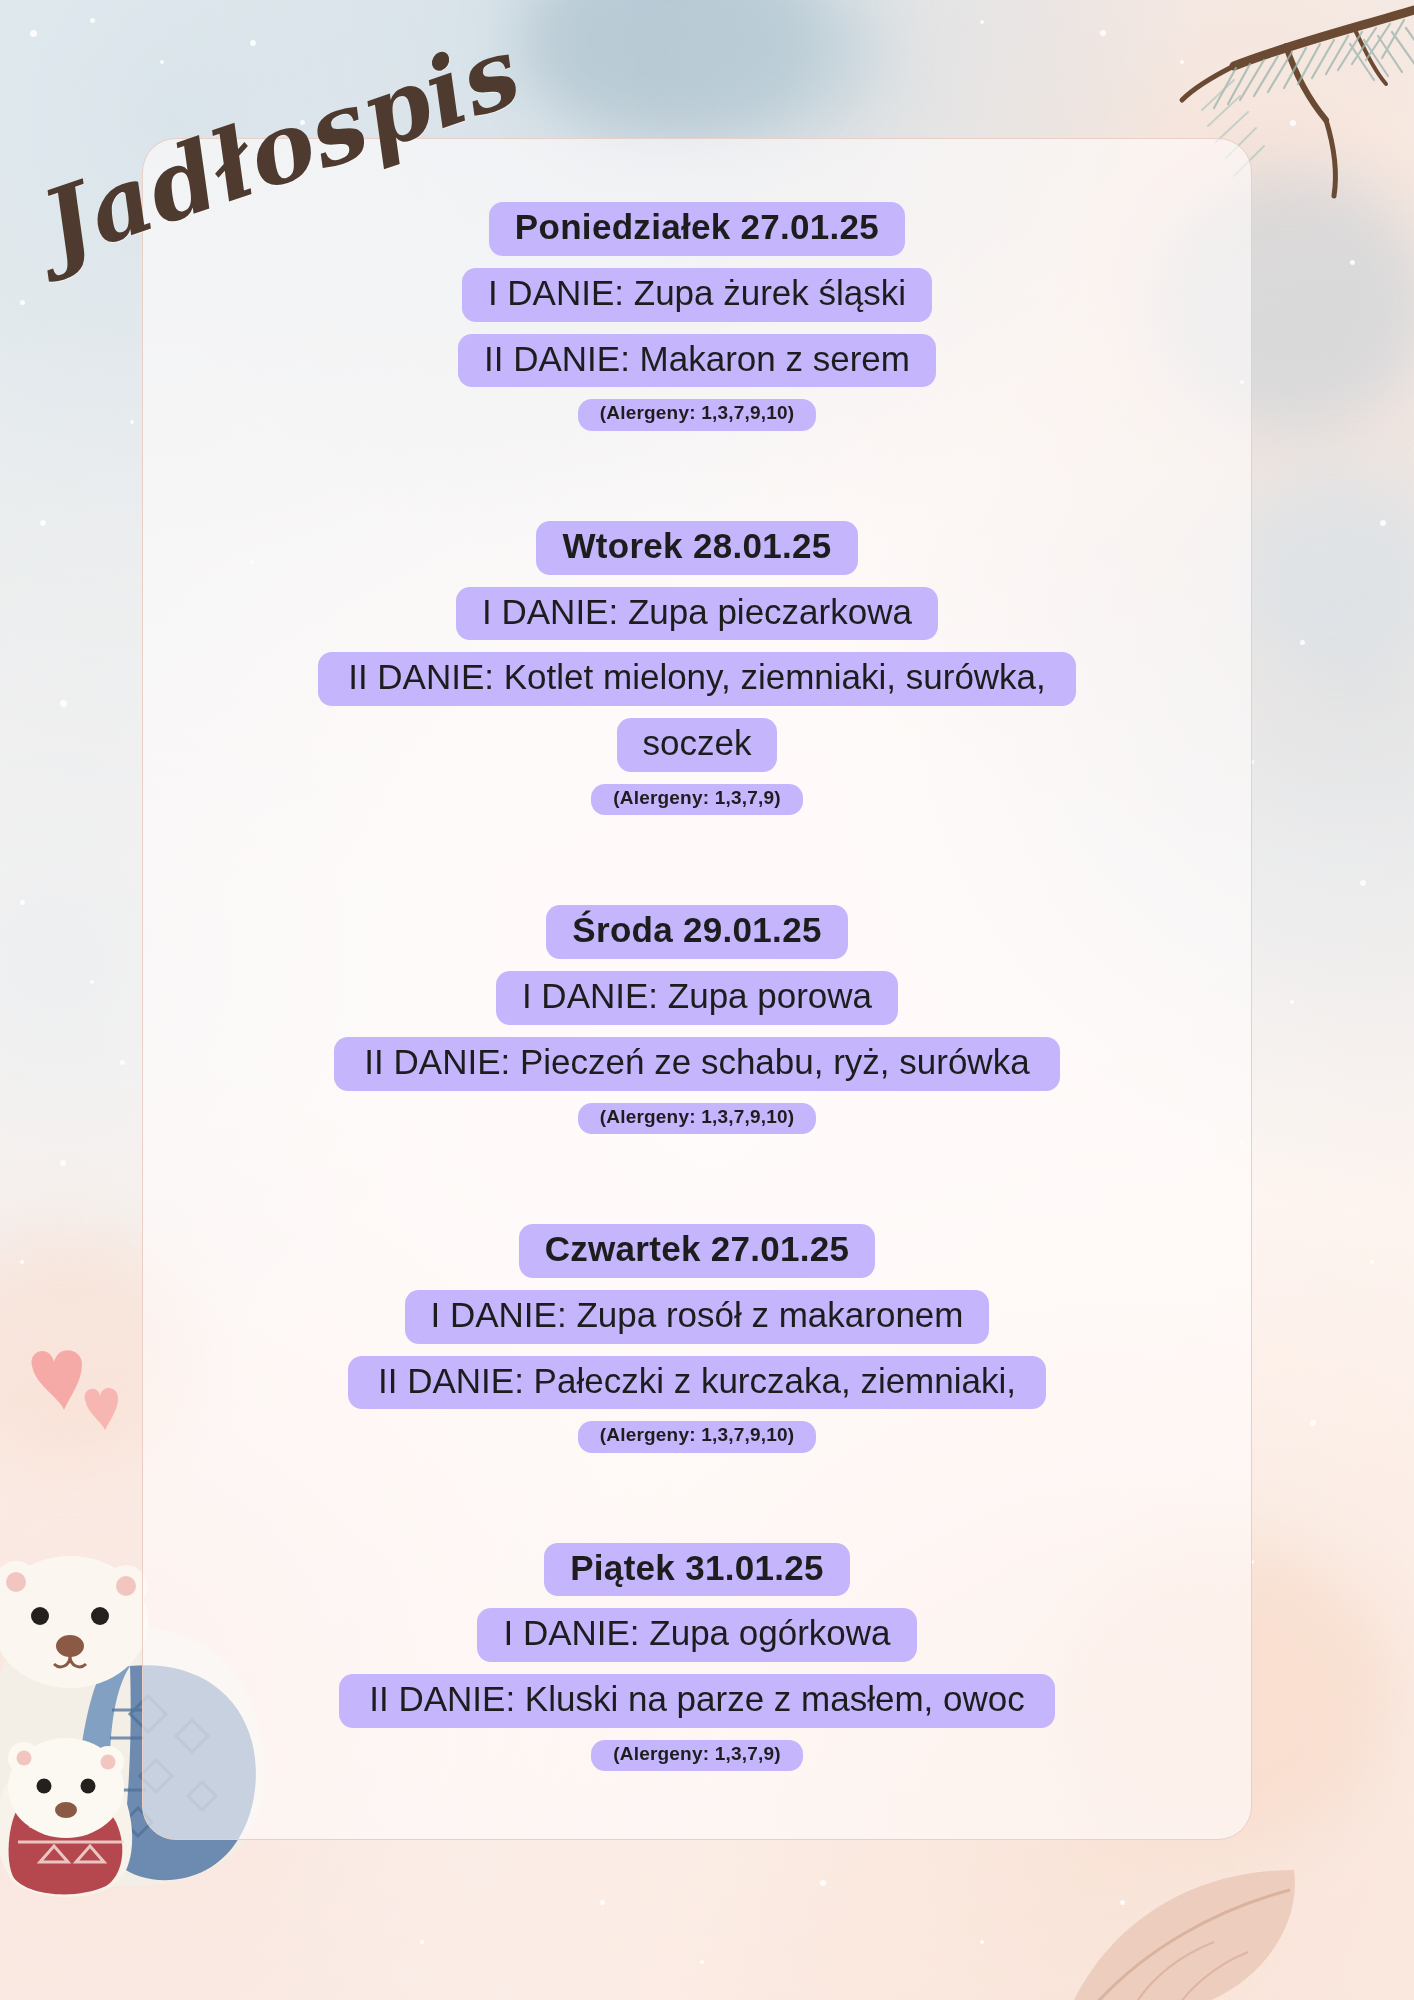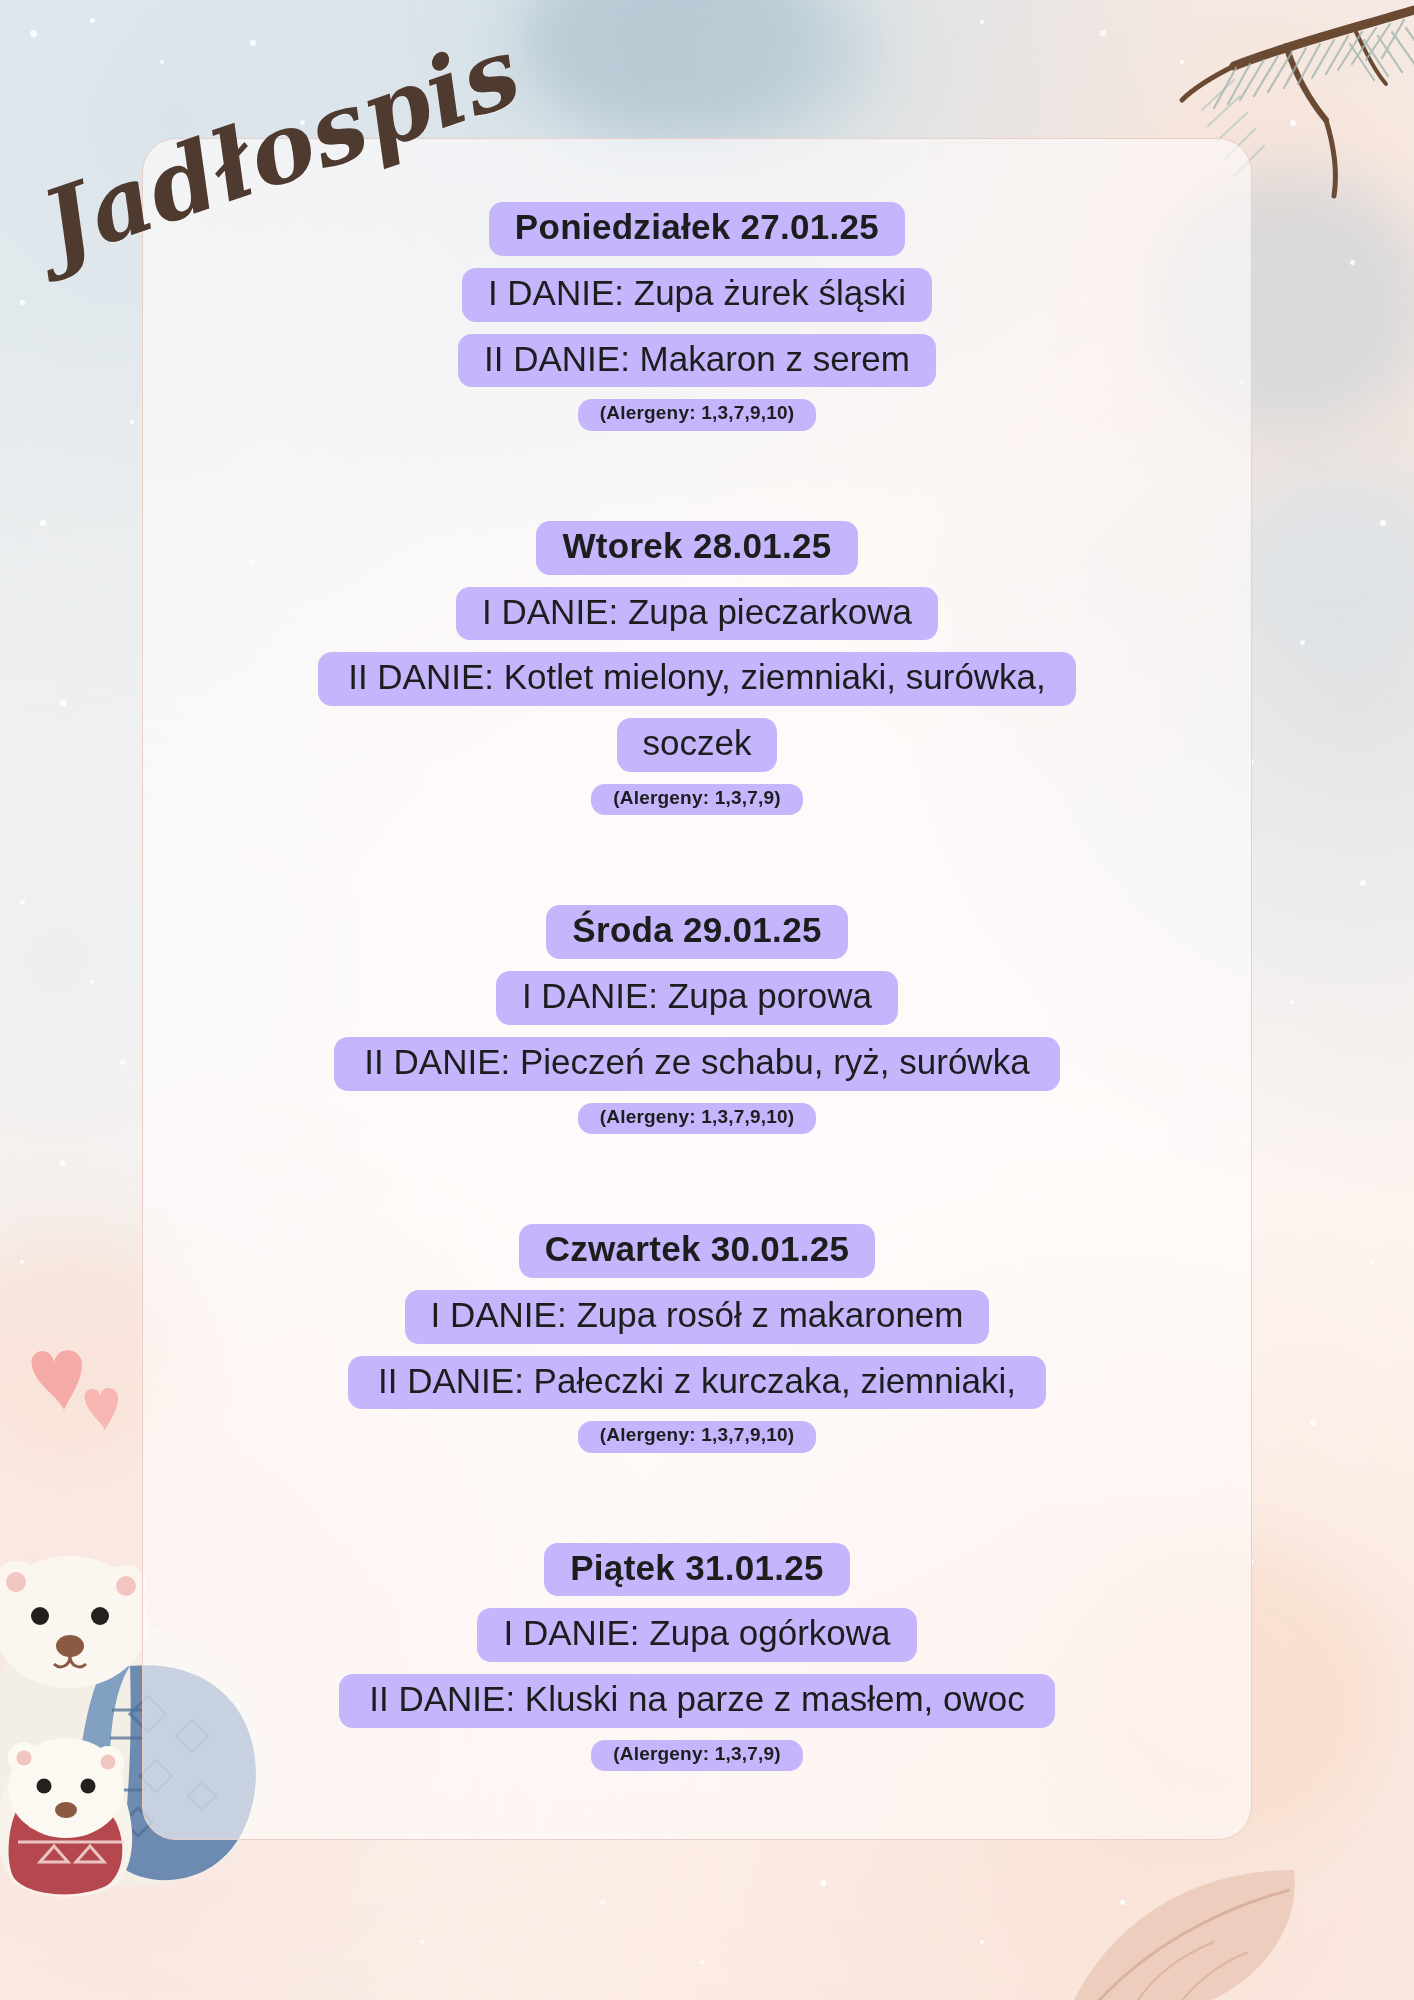--- a/index.html
+++ b/index.html
@@ -320,21 +320,21 @@
   </div>
 
   <div class="day d2">
     <div class="line day-name"><span class="chip">Środa 29.01.25</span></div>
     <div class="line dish"><span class="chip">I DANIE: Zupa porowa</span></div>
     <div class="line dish multi"><span class="chip">II DANIE: Pieczeń ze schabu, ryż, surówka</span></div>
     <div class="line allerg"><span class="chip">(Alergeny: 1,3,7,9,10)</span></div>
   </div>
 
   <div class="day d3">
-    <div class="line day-name"><span class="chip">Czwartek 30.01.25</span></div>
+    <div class="line day-name"><span class="chip">Czwartek 27.01.25</span></div>
     <div class="line dish"><span class="chip">I DANIE: Zupa rosół z makaronem</span></div>
     <div class="line dish bold multi"><span class="chip">II DANIE: Pałeczki z kurczaka, ziemniaki,</span></div>
     <div class="line allerg"><span class="chip">(Alergeny: 1,3,7,9,10)</span></div>
   </div>
 
   <div class="day d4">
     <div class="line day-name"><span class="chip">Piątek 31.01.25</span></div>
     <div class="line dish"><span class="chip">I DANIE: Zupa ogórkowa</span></div>
     <div class="line dish bold multi"><span class="chip">II DANIE: Kluski na parze z masłem, owoc</span></div>
     <div class="line allerg"><span class="chip">(Alergeny: 1,3,7,9)</span></div>

